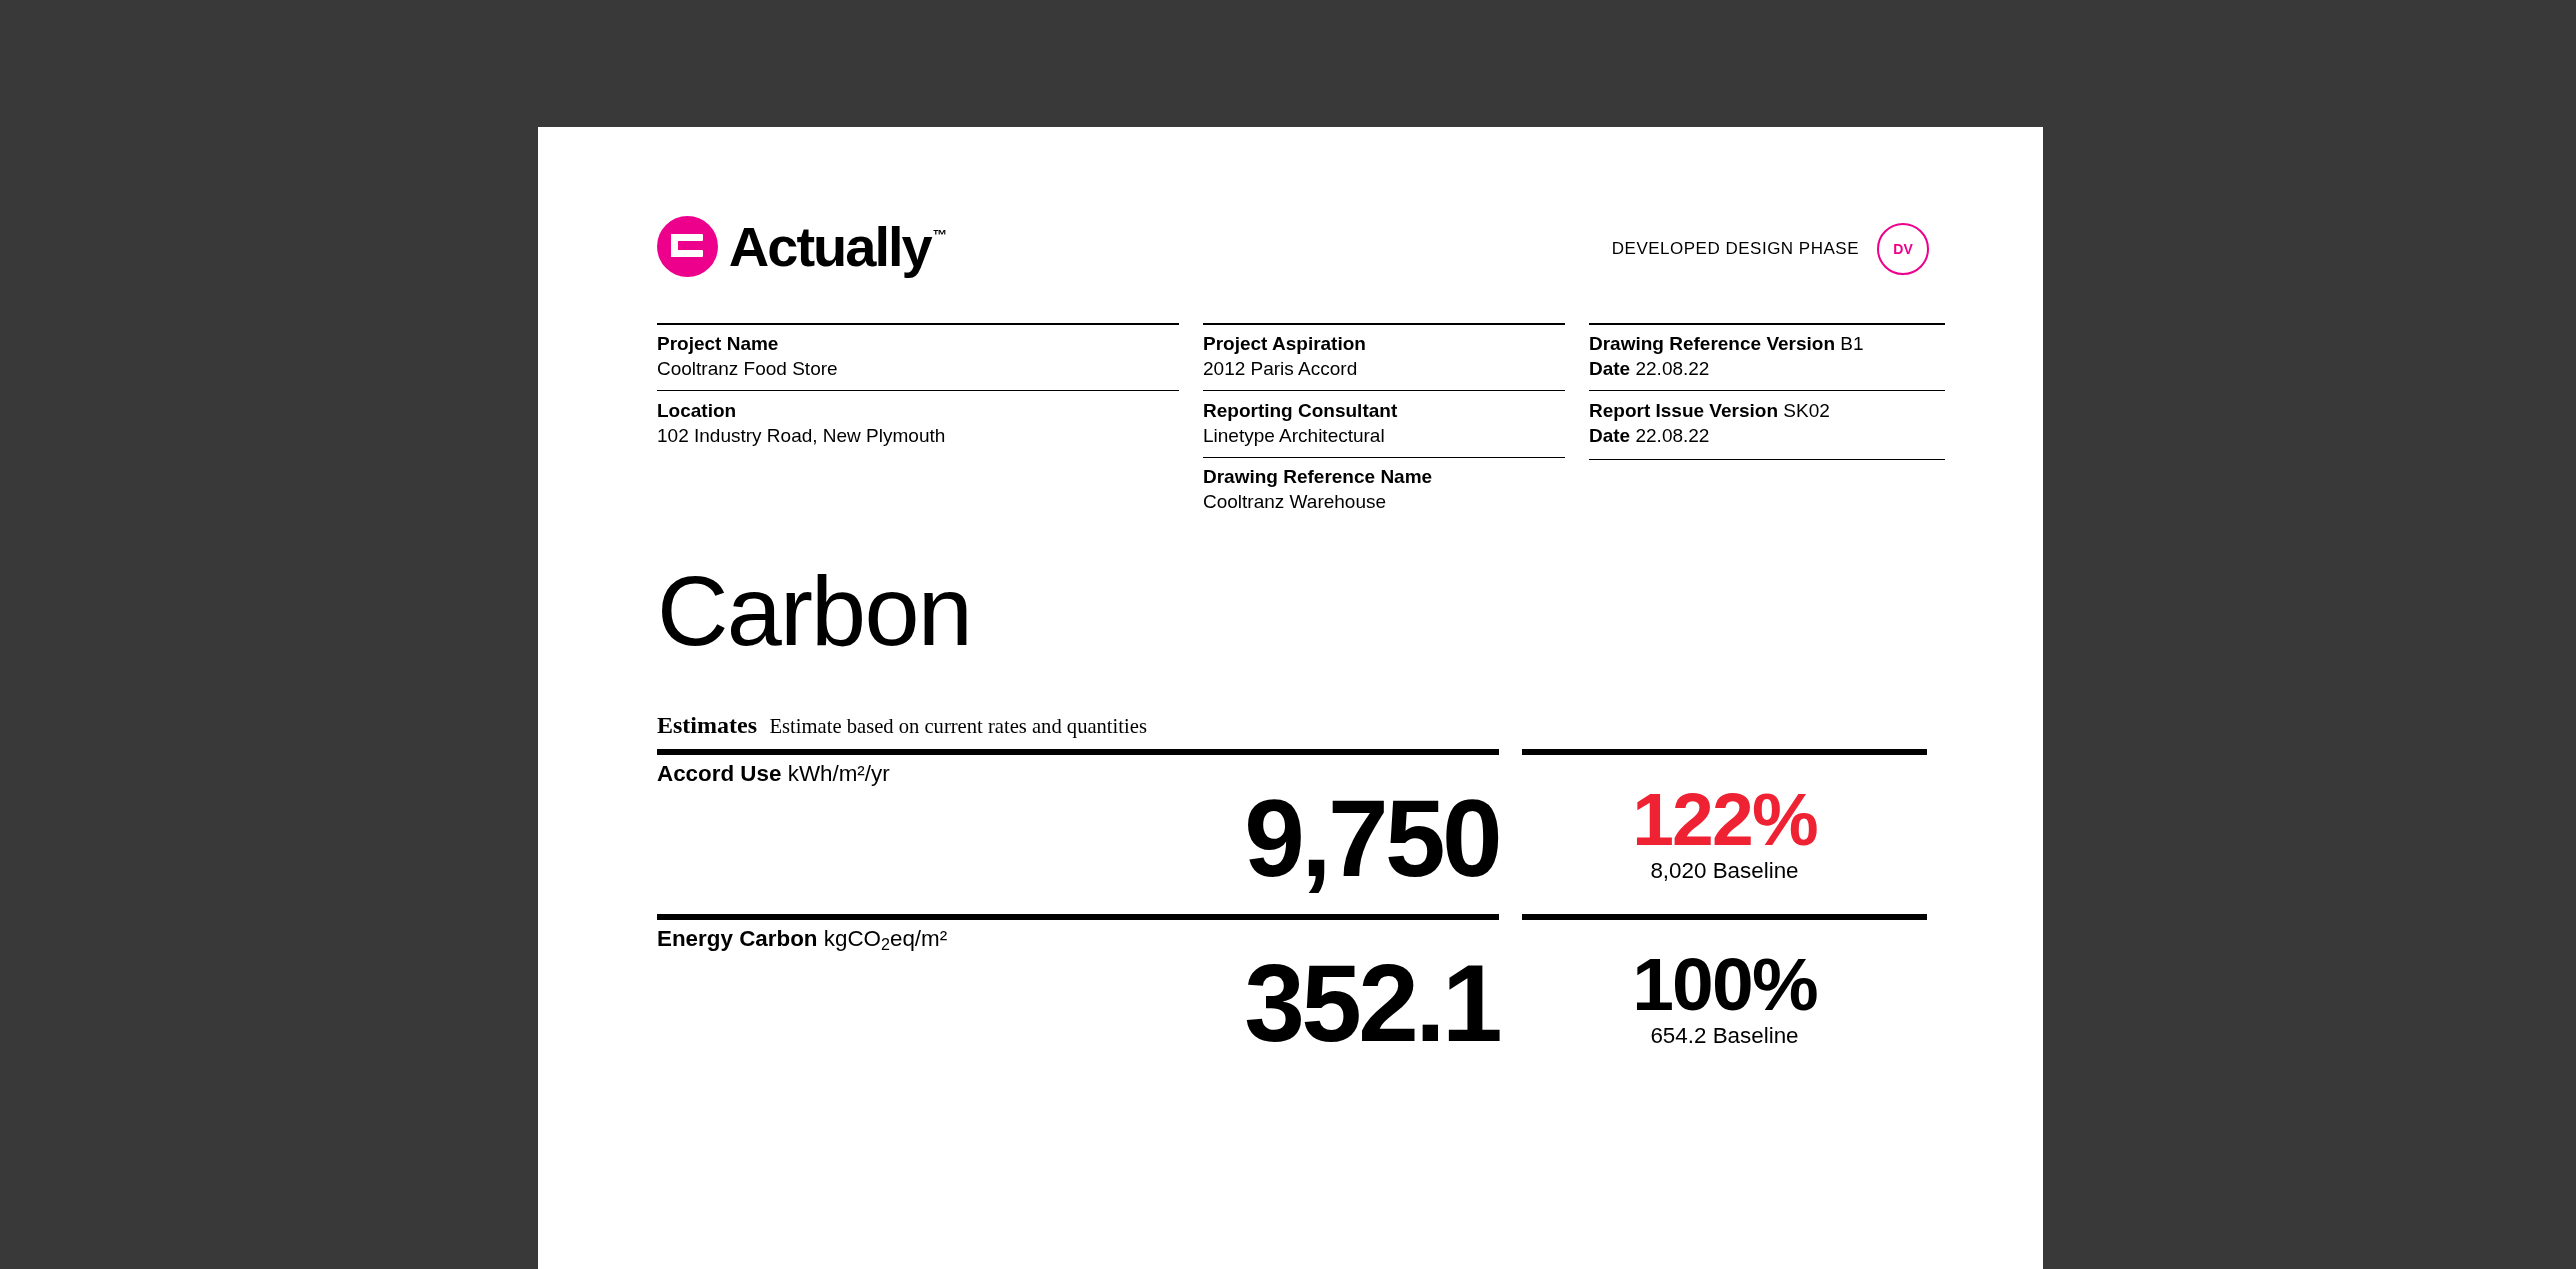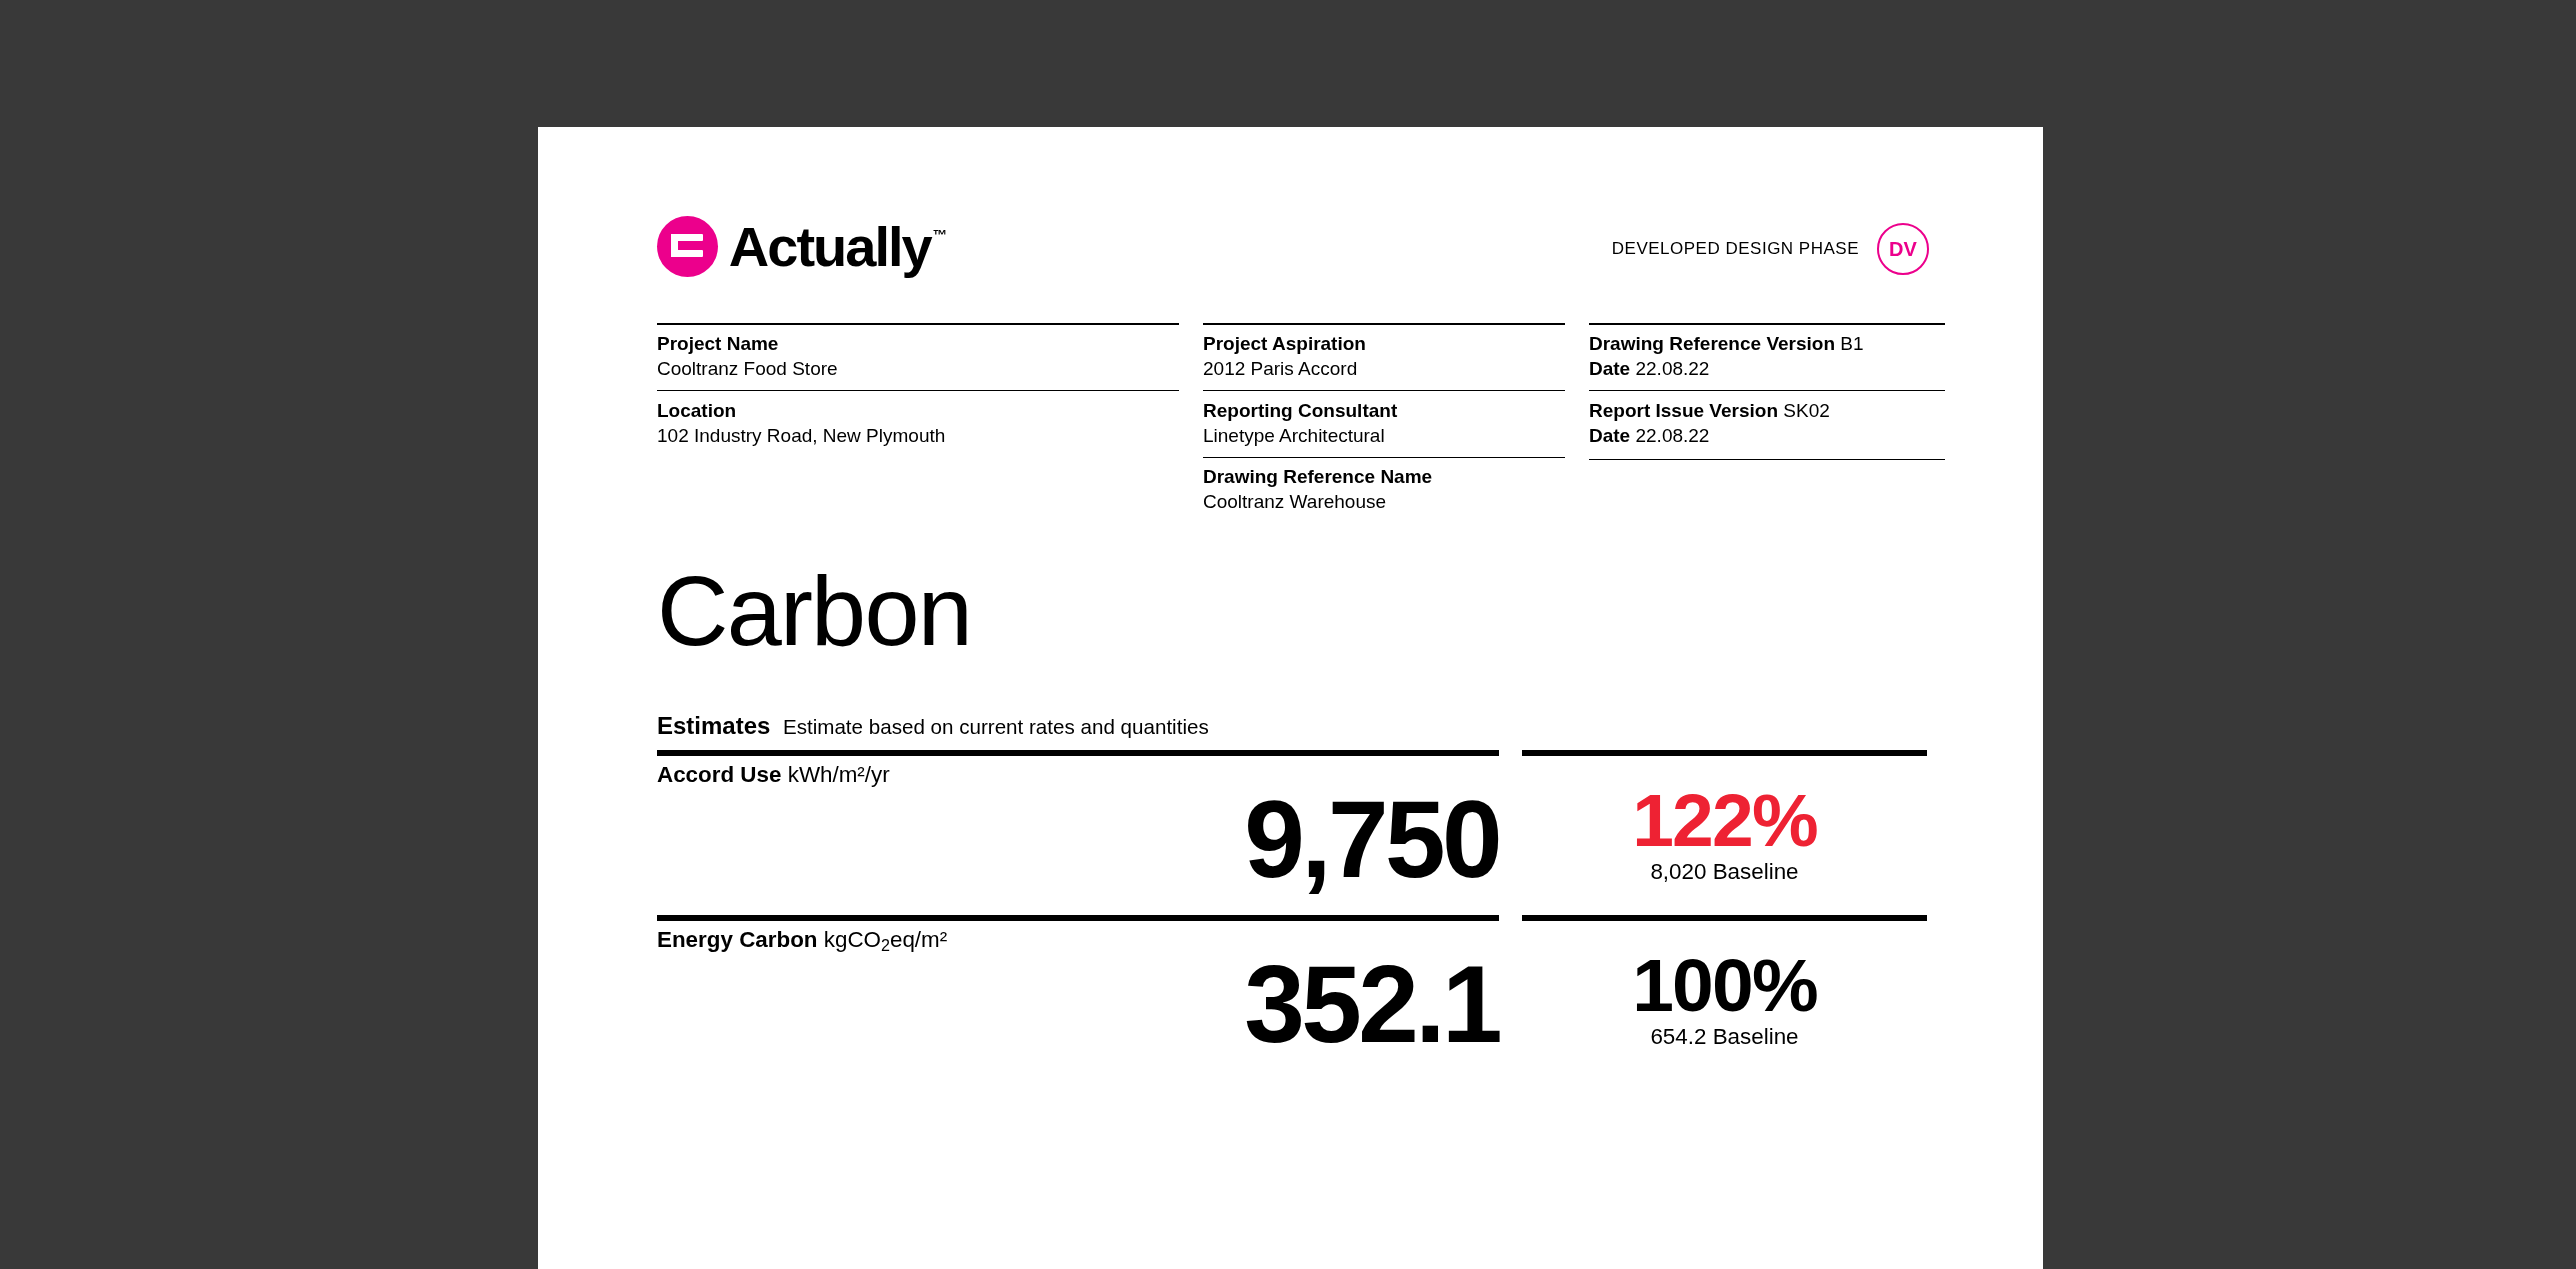--- a/index.html
+++ b/index.html
@@ -109,21 +109,21 @@
     font-size: 17px;
     letter-spacing: 0.5px;
     color: #000;
   }
   .phase-badge {
     width: 52px;
     height: 52px;
     border-radius: 50%;
     border: 2.7px solid #ec008c;
     color: #ec008c;
-    font-size: 20px;
+    font-size: 14px;
     font-weight: bold;
     display: flex;
     align-items: center;
     justify-content: center;
     box-sizing: border-box;
   }
 
   
   .meta {
     position: relative;
@@ -162,20 +162,21 @@
     font-weight: normal;
     color: #000;
   }
 
   
   .estimates-head {
     margin-top: 52px;
     display: flex;
     align-items: baseline;
     gap: 12.5px;
+    font-family: Liberation Serif, serif;
   }
   .estimates-head .t1 {
     font-size: 24px;
     font-weight: bold;
     color: #000;
   }
   .estimates-head .t2 {
     font-size: 20.6px;
     color: #000;
   }

